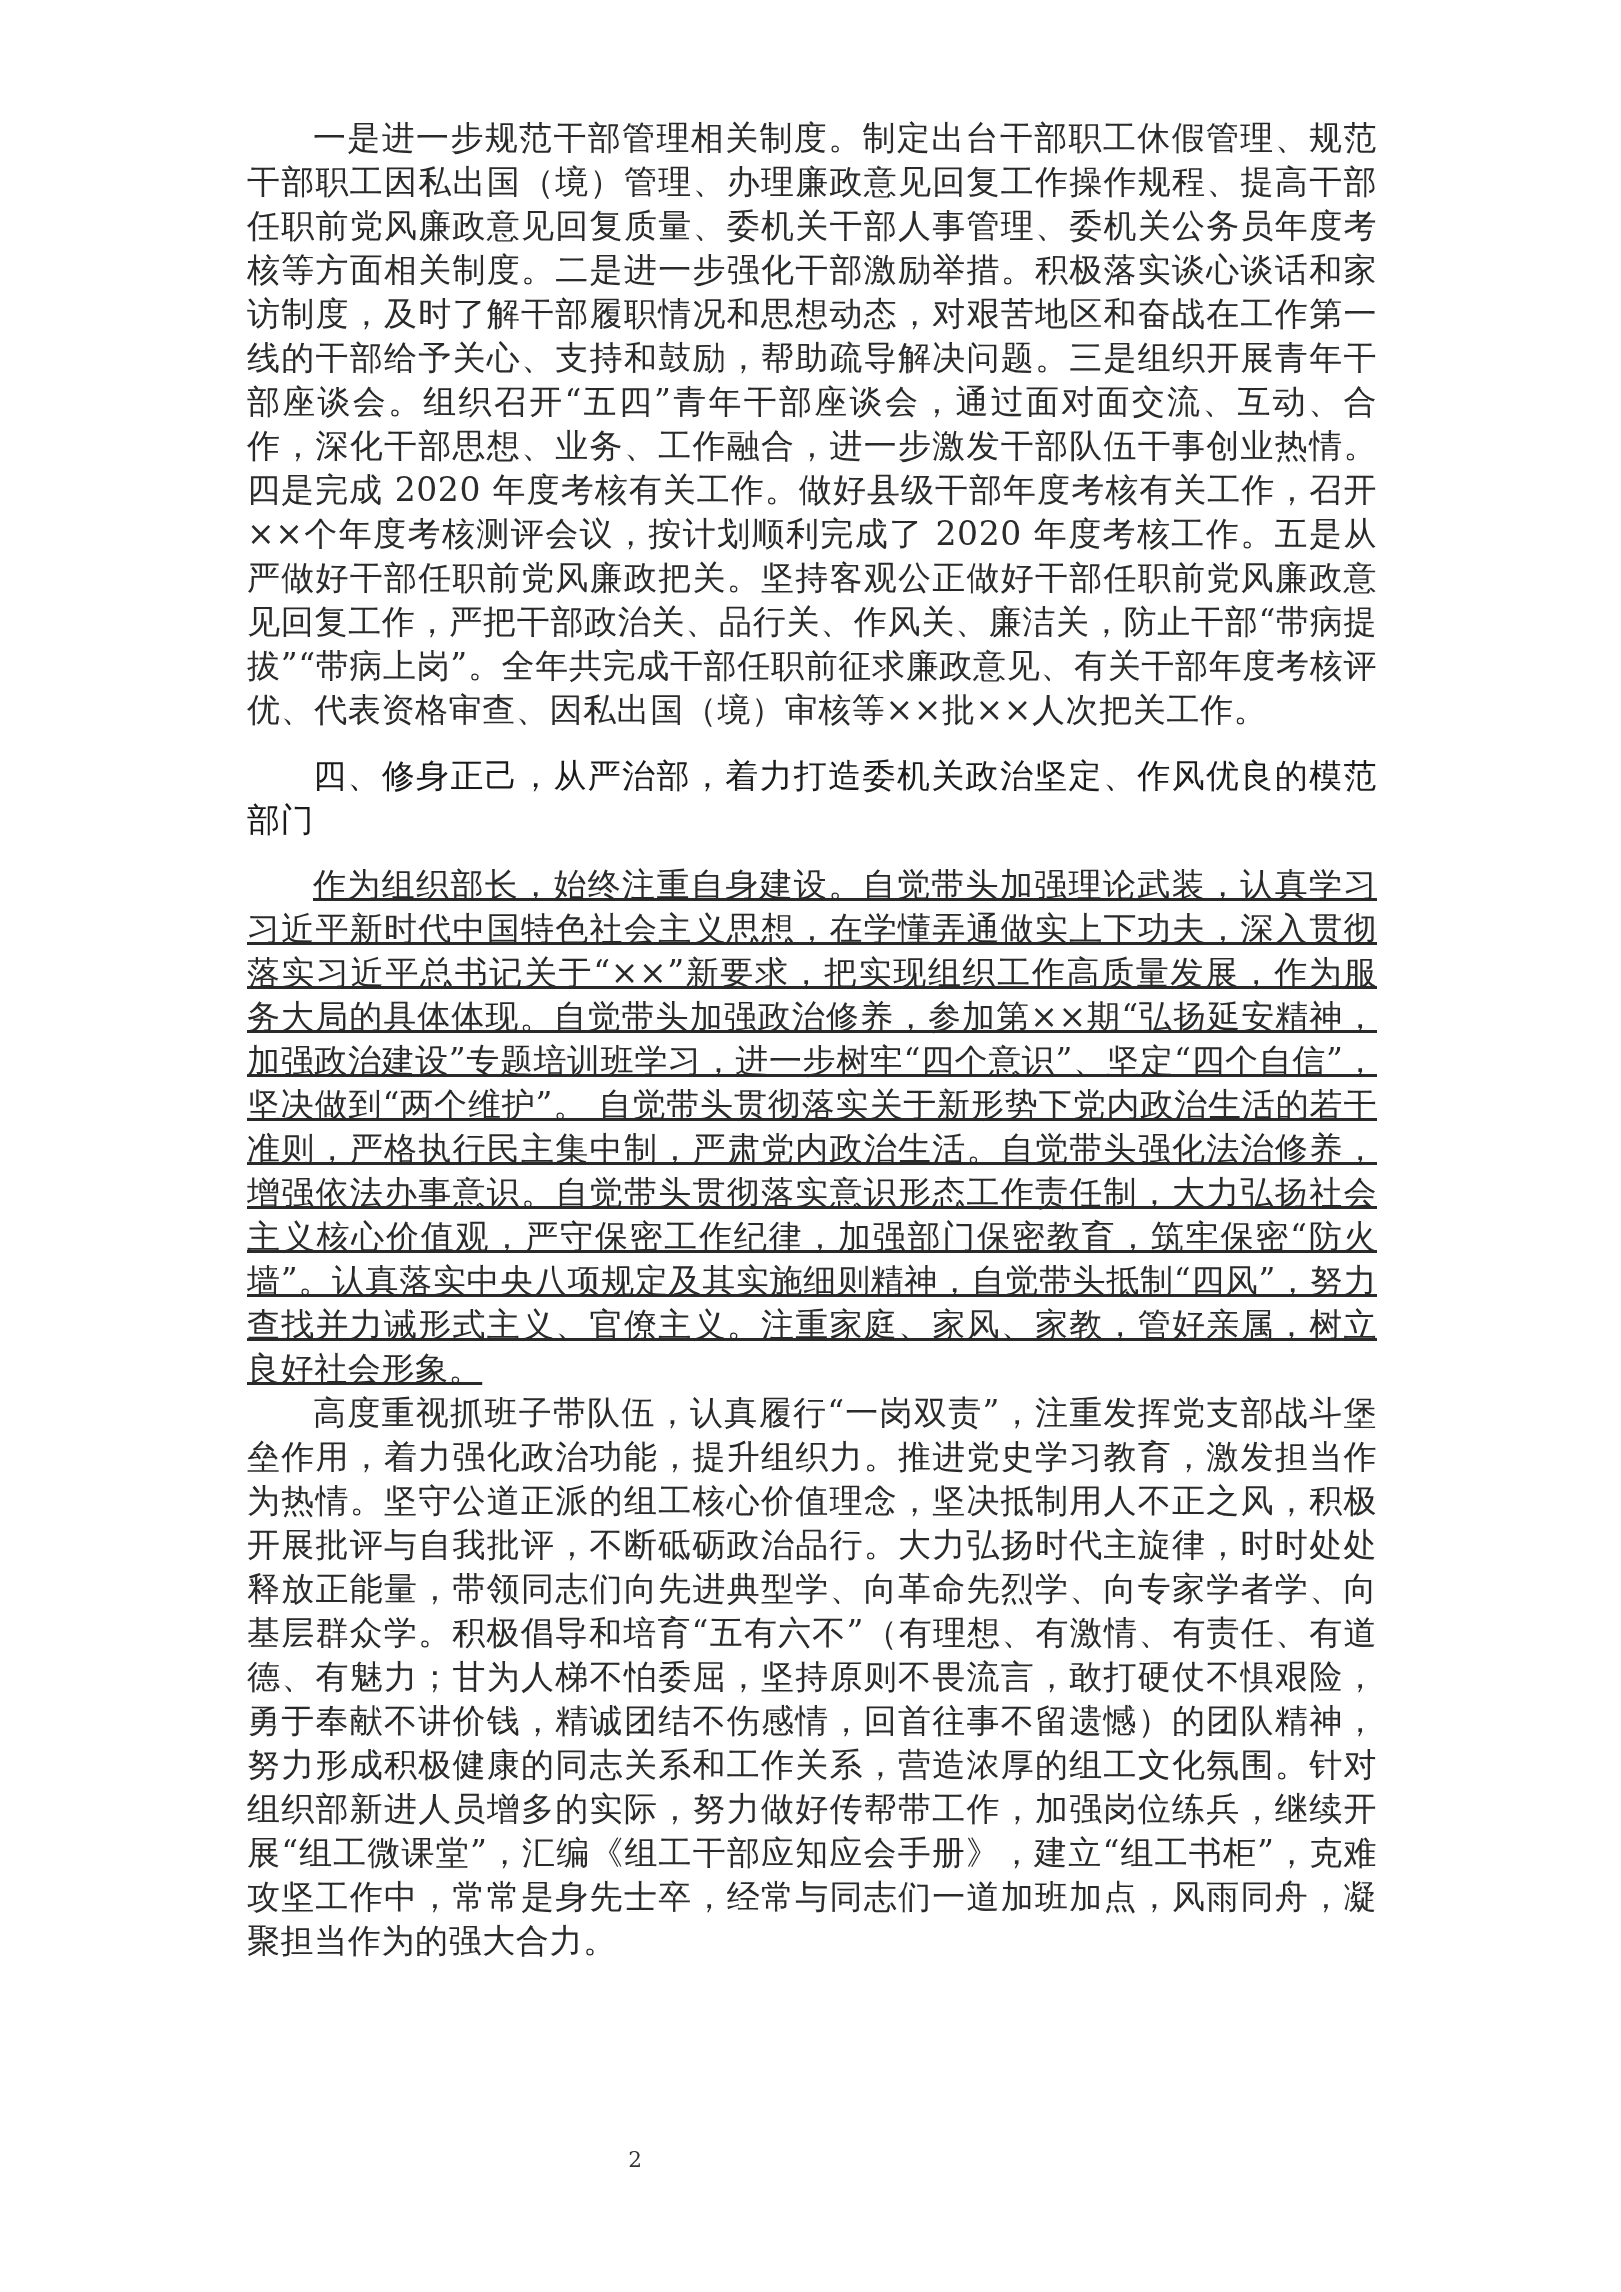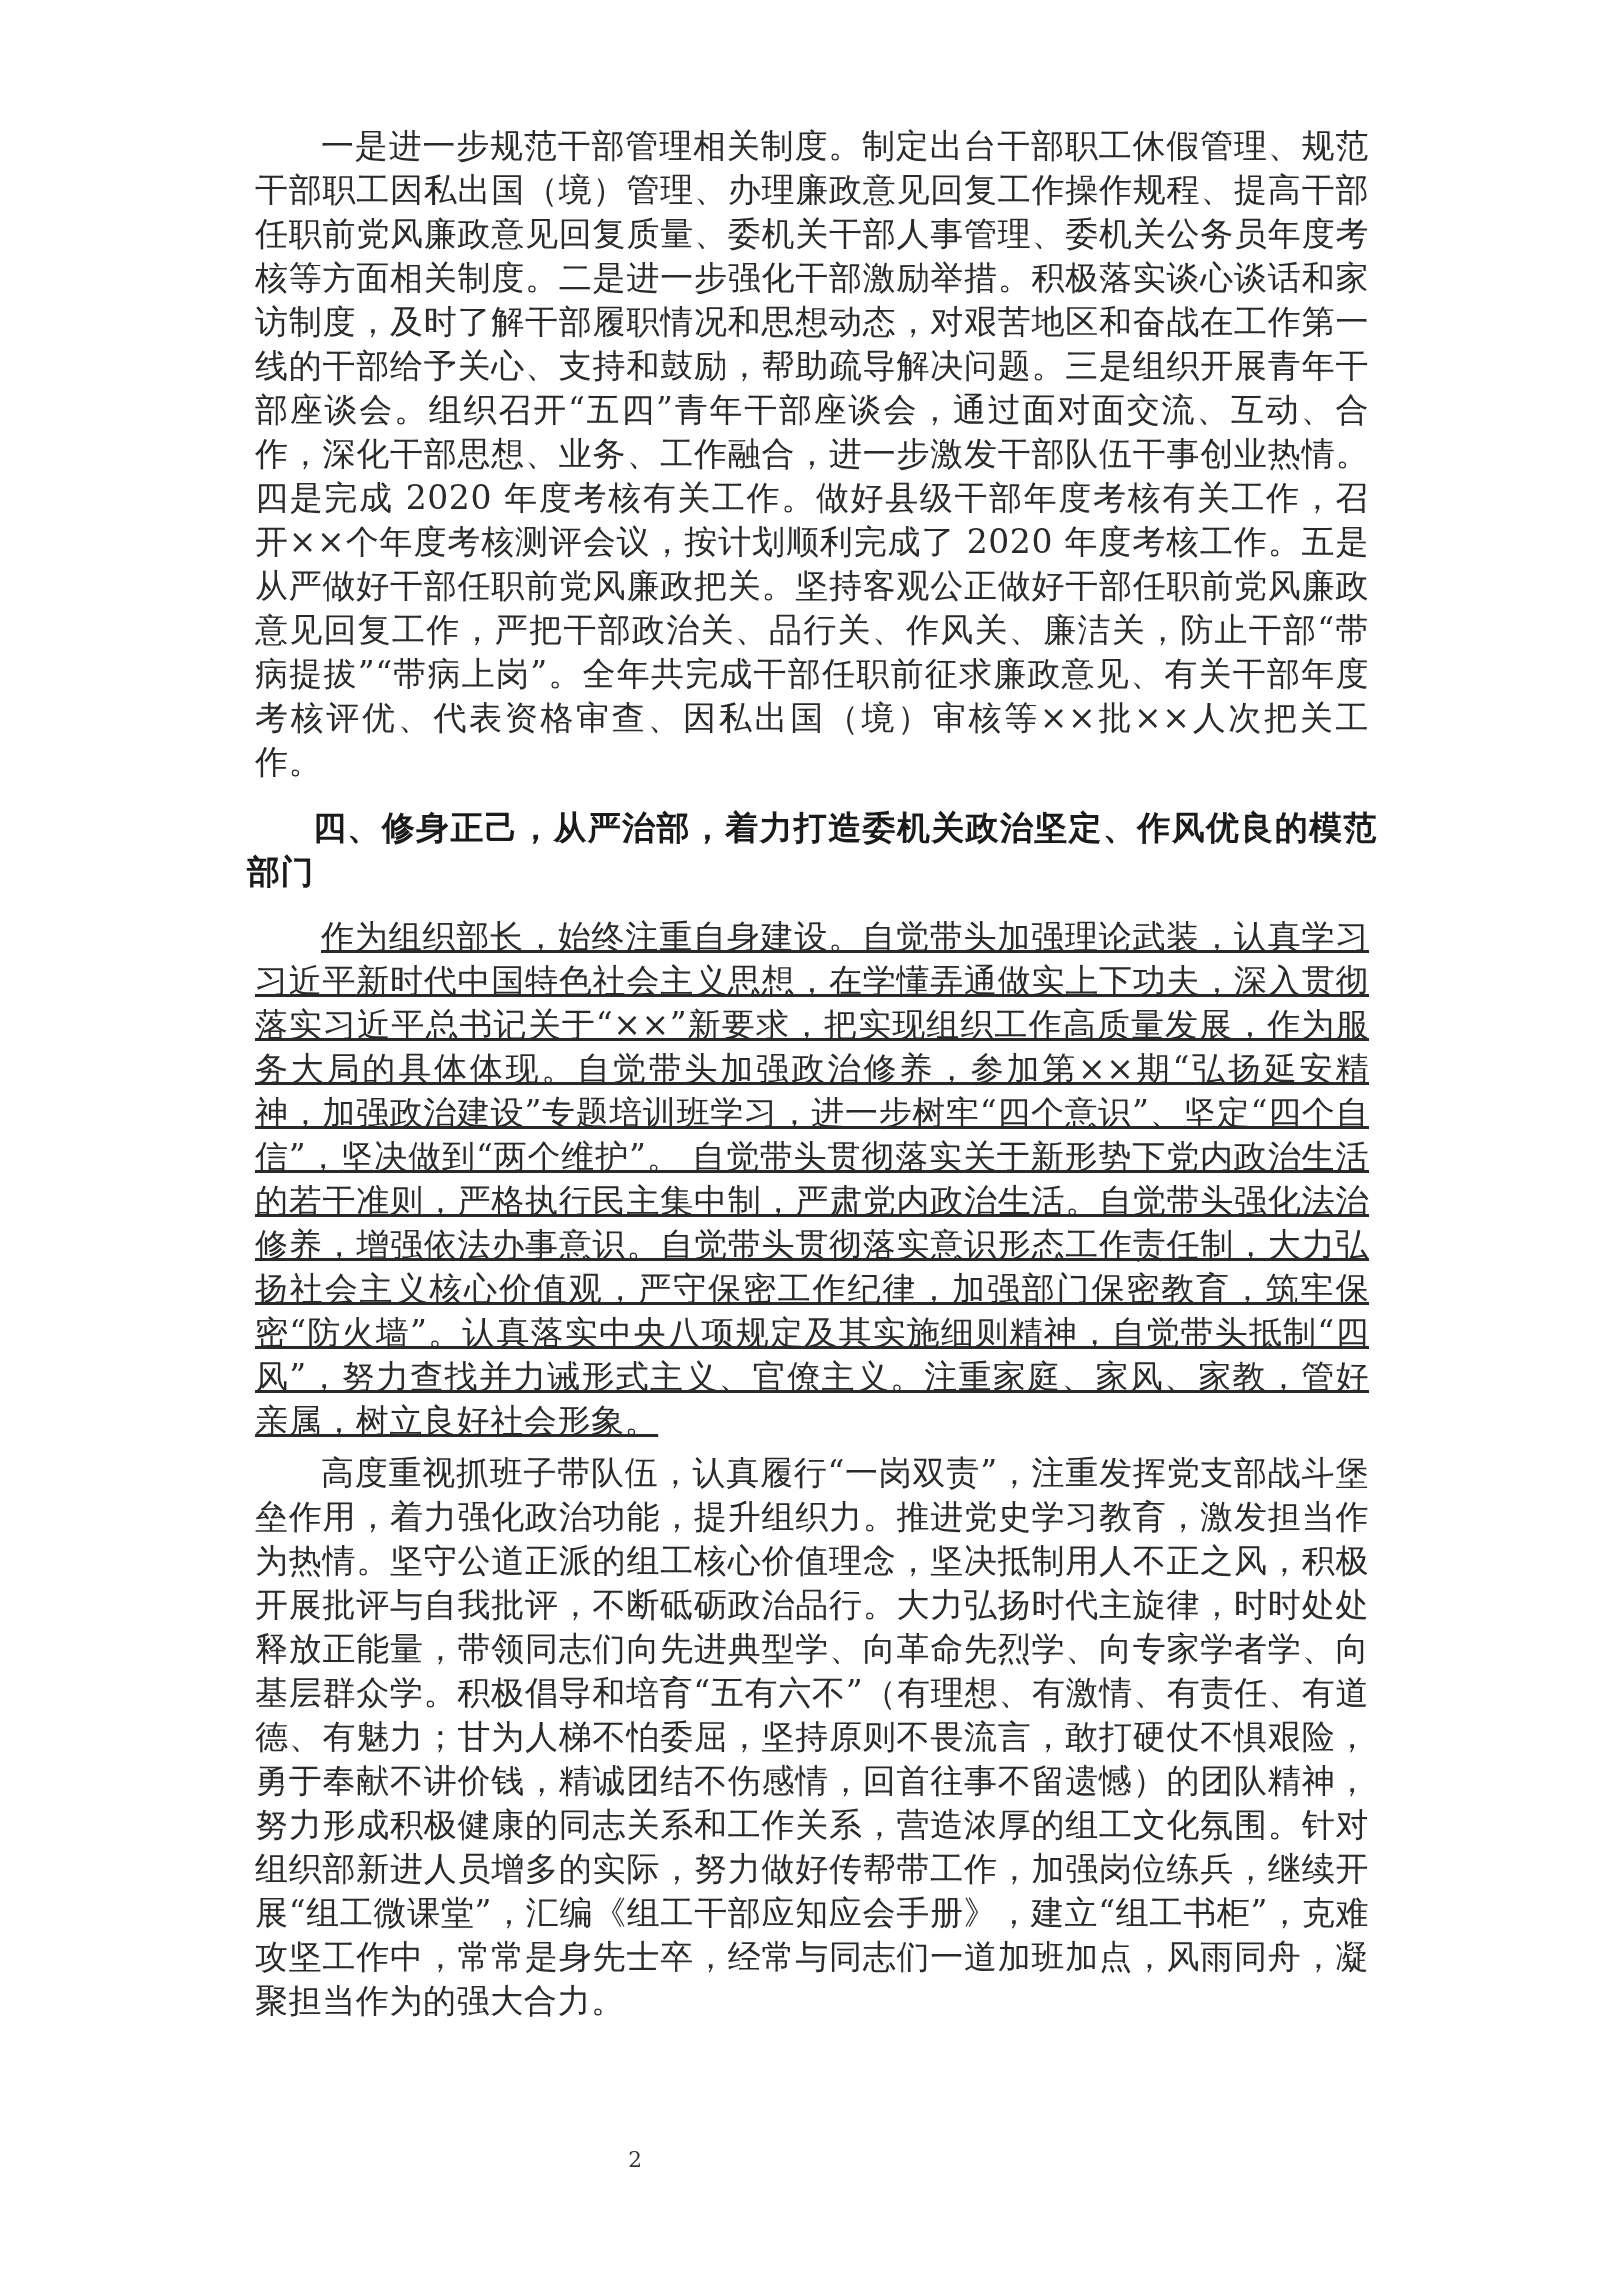--- a/index.html
+++ b/index.html
@@ -15,36 +15,36 @@
       font-family: "DejaVu Serif", "Liberation Serif", serif;
       color: #222222;
     }
     .page {
       position: absolute;
       left: 247px;
       top: 116px;
       width: 1130px;
     }
     .para {
-      margin: 8px;
+      margin: 0;
       font-size: 33px;
       line-height: 44px;
       text-align: justify;
       text-justify: inter-character;
       text-indent: 2em;
       letter-spacing: 0.6px;
       color: #2a2a2a;
     }
     .para + .para { margin-top: 0; }
     .heading {
       margin: 0;
       margin-top: 21.6px;
       font-size: 33px;
       line-height: 44px;
-      font-weight: bold;
+      font-weight: normal;
       text-align: justify;
       text-indent: 2em;
       letter-spacing: 0.6px;
       color: #1a1a1a;
     }
     .after-heading { margin-top: 21.6px; text-decoration: underline; }
     .gap-para { margin-top: 35px; }
     .page-number {
       position: absolute;
       left: 0;

